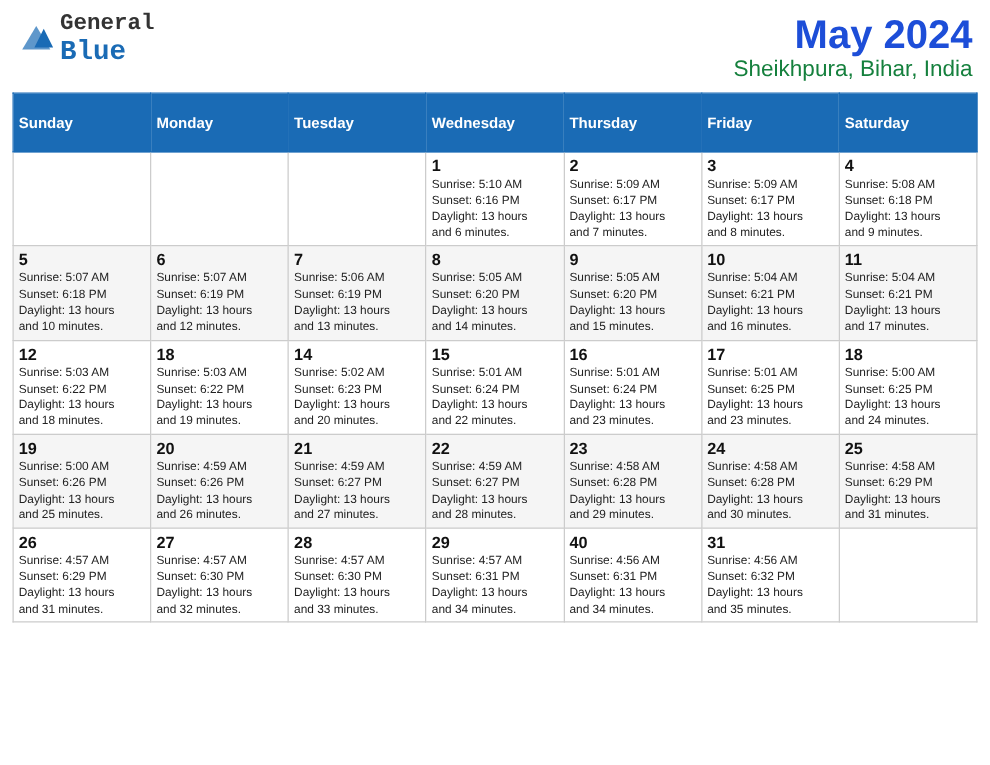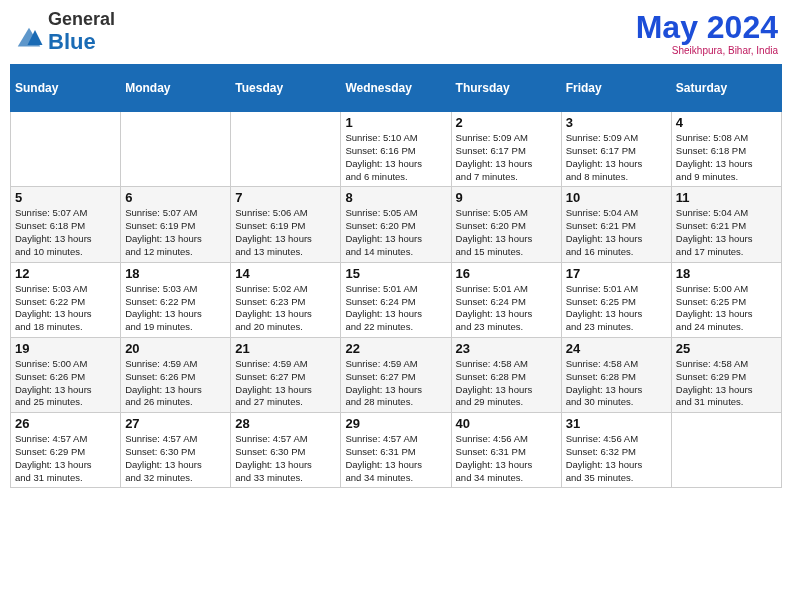--- a/index.html
+++ b/index.html
@@ -17,21 +17,22 @@
     }
     .header {
       display: flex;
       justify-content: space-between;
       align-items: flex-start;
       margin-bottom: 8px;
       padding: 0 4px;
     }
     .logo {
       display: flex;
-      align-items: flex-end;
+      align-items: center;
+      font-family: Liberation Mono, monospace;
     }
     .logo-text {
       display: flex;
       flex-direction: column;
       line-height: 1.1;
     }
     .logo-general {
       font-size: 18px;
       font-weight: bold;
       color: #333;
@@ -49,22 +50,22 @@
     .title-block {
       text-align: right;
     }
     .month-title {
       font-size: 32px;
       font-weight: bold;
       color: #1d4ed8;
       line-height: 1.1;
     }
     .location {
-      font-size: 10px;
-      color: #be185d;
+      font-size: 18px;
+      color: #15803d;
     }
     .calendar {
       width: 100%;
       border-collapse: collapse;
       border: 1px solid #ccc;
     }
     .calendar th {
       background-color: #1a6bb5;
       color: #fff;
       font-size: 12px;

